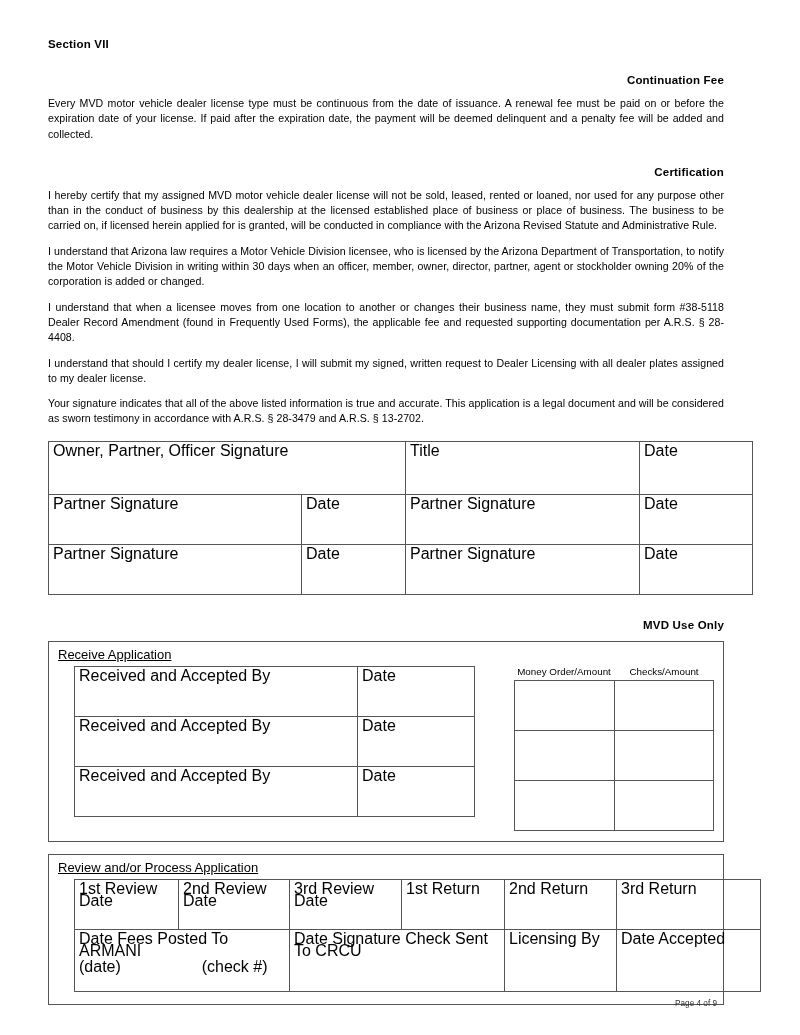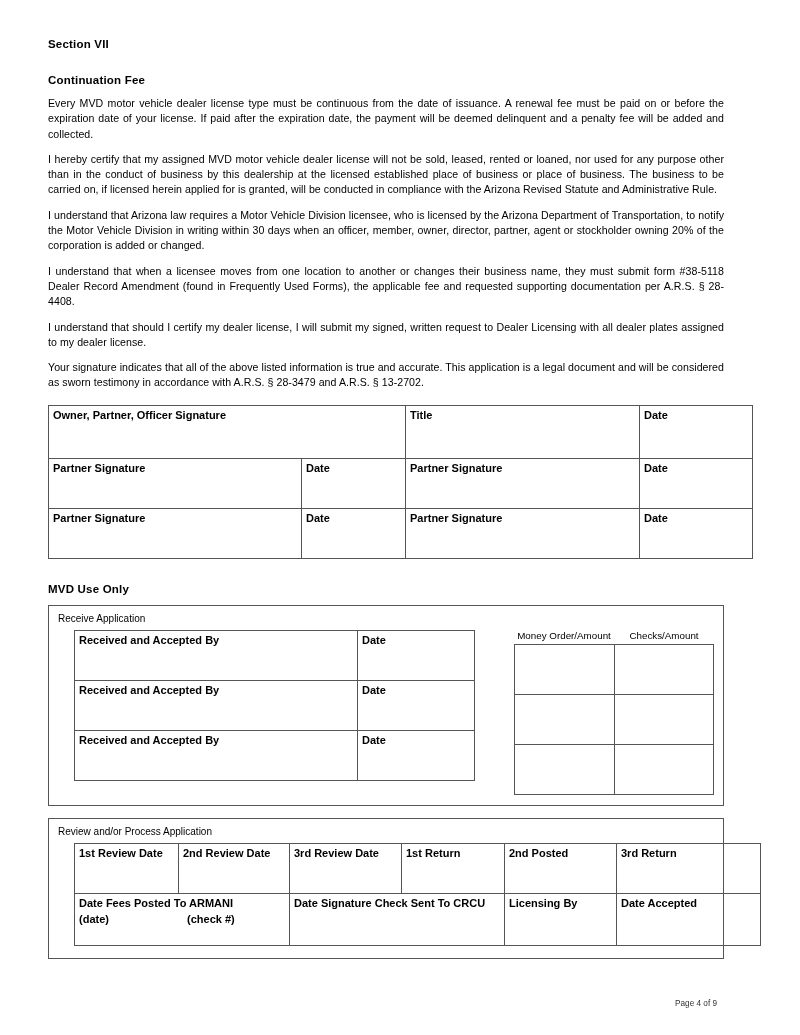--- a/index.html
+++ b/index.html
@@ -24,61 +24,62 @@
     font-size: 11.5px;
     font-weight: bold;
     letter-spacing: 0.2px;
     margin: 8px 0 0 0;
   }
   .h-sub {
     font-size: 11.5px;
     font-weight: bold;
     letter-spacing: 0.2px;
     margin: 24px 0 0 0;
+    text-align: right;
   }
   p.body {
     font-size: 10.6px;
     line-height: 15.3px;
     text-align: justify;
     margin: 10px 0 0 0;
     letter-spacing: 0.05px;
   }
   
   table.grid {
     border-collapse: collapse;
     width: 100%;
     table-layout: fixed;
   }
   table.grid td {
     border: 1px solid #555555;
-    font-size: 11px;
+    font-size: 16px;
     vertical-align: top;
     padding: 3px 4px 18px 4px;
     line-height: 12px;
     height: 28px;
-    font-weight: bold;
   }
   .sig-table-wrap {
     margin-top: 14px;
   }
   .sig-table td { height: 28px; }
   .sig-table tr:first-child td { height: 31px; }
 
   
   .outer-box {
     border: 1px solid #555555;
     margin-top: 10px;
     padding: 7px 9px 10px 9px;
     box-sizing: border-box;
     position: relative;
   }
   .outer-box-label {
-    font-size: 10px;
+    font-size: 13px;
     line-height: 12px;
     margin-bottom: 5px;
+    text-decoration: underline;
   }
   .receive-flex {
     display: flex;
     align-items: flex-start;
   }
   .receive-left {
     width: 400px;
     margin-left: 16px;
   }
   .receive-right {
@@ -119,20 +120,21 @@
 </head>
 <body>
 
 <div class="page">
 
   <h2 class="h-section">Section VII</h2>
 
   <h3 class="h-sub">Continuation Fee</h3>
   <p class="body">Every MVD motor vehicle dealer license type must be continuous from the date of issuance. A renewal fee must be paid on or before the expiration date of your license. If paid after the expiration date, the payment will be deemed delinquent and a penalty fee will be added and collected.</p>
 
+  <h3 class="h-sub">Certification</h3>
   <p class="body">I hereby certify that my assigned MVD motor vehicle dealer license will not be sold, leased, rented or loaned, nor used for any purpose other than in the conduct of business by this dealership at the licensed established place of business or place of business. The business to be carried on, if licensed herein applied for is granted, will be conducted in compliance with the Arizona Revised Statute and Administrative Rule.</p>
   <p class="body">I understand that Arizona law requires a Motor Vehicle Division licensee, who is licensed by the Arizona Department of Transportation, to notify the Motor Vehicle Division in writing within 30 days when an officer, member, owner, director, partner, agent or stockholder owning 20% of the corporation is added or changed.</p>
   <p class="body">I understand that when a licensee moves from one location to another or changes their business name, they must submit form #38-5118 Dealer Record Amendment (found in Frequently Used Forms), the applicable fee and requested supporting documentation per A.R.S. § 28-4408.</p>
   <p class="body">I understand that should I certify my dealer license, I will submit my signed, written request to Dealer Licensing with all dealer plates assigned to my dealer license.</p>
   <p class="body">Your signature indicates that all of the above listed information is true and accurate.  This application is a legal document and will be considered as sworn testimony in accordance with A.R.S. § 28-3479 and A.R.S. § 13-2702.</p>
 
   <div class="sig-table-wrap">
     <table class="grid sig-table">
       <colgroup>
         <col style="width:253px">
@@ -229,21 +231,21 @@
           <col style="width:103px">
           <col style="width:112px">
           <col style="width:144px">
         </colgroup>
         <tbody>
           <tr class="r1">
             <td>1st Review Date</td>
             <td>2nd Review Date</td>
             <td>3rd Review Date</td>
             <td>1st Return</td>
-            <td>2nd Posted</td>
+            <td>2nd Return</td>
             <td>3rd Return</td>
           </tr>
           <tr class="r2">
             <td colspan="2">
               <span>Date Fees Posted To ARMANI</span>
               <span class="fees-cell-line2">
                 <span>(date)</span>
                 <span class="fees-gap"></span>
                 <span>(check #)</span>
               </span>

